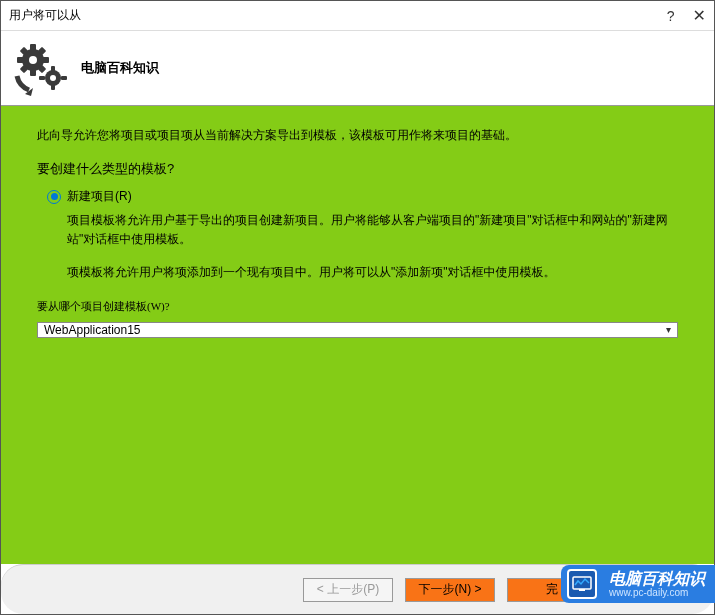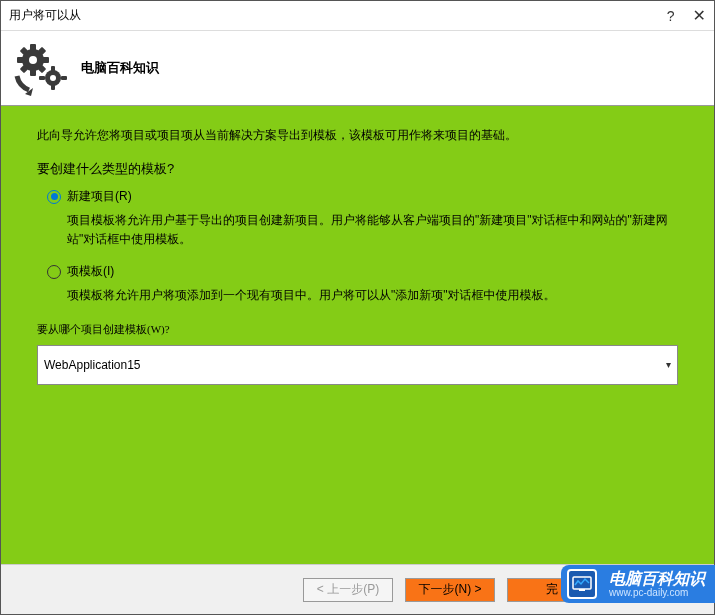--- a/index.html
+++ b/index.html
@@ -135,21 +135,21 @@
       line-height: 1.6;
     }
     .dropdown-label {
       font-size: 11px;
       color: #000;
       margin-bottom: 8px;
       font-family: Liberation Serif, serif;
     }
     .dropdown {
       width: 100%;
-      height: 40px;
+      height: 16px;
       border: 1px solid #888;
       background: #fff;
       display: flex;
       align-items: center;
       justify-content: space-between;
       padding: 0 6px;
       cursor: pointer;
     }
     .dropdown-value {
       font-size: 12px;
@@ -161,20 +161,21 @@
     }
     .button-bar {
       height: 50px;
       border-top: 1px solid #ccc;
       display: flex;
       align-items: center;
       justify-content: flex-end;
       padding: 0 15px;
       gap: 12px;
       background: #f0f0f0;
+      border-radius: 22px;
     }
     .btn {
       min-width: 90px;
       height: 24px;
       border: 1px solid #999;
       background: #f97316;
       font-size: 12px;
       display: flex;
       align-items: center;
       justify-content: center;
@@ -272,24 +273,20 @@
         <div class="radio-row">
           <div class="radio-circle selected">
             <div class="radio-dot"></div>
           </div>
           <span class="radio-label"><span>新建项目(R)</span></span>
         </div>
         <div class="radio-desc">项目模板将允许用户基于导出的项目创建新项目。用户将能够从客户端项目的"新建项目"对话框中和网站的"新建网站"对话框中使用模板。</div>
       </div>
 
       <div class="radio-item">
-        <div class="radio-row">
-          <div class="radio-circle"></div>
-          <span class="radio-label"><span>项模板(I)</span></span>
-        </div>
         <div class="radio-desc">项模板将允许用户将项添加到一个现有项目中。用户将可以从"添加新项"对话框中使用模板。</div>
       </div>
     </div>
 
     <div class="dropdown-label"><span>要从哪个项目创建模板(W)?</span></div>
     <div class="dropdown">
       <span class="dropdown-value">WebApplication15</span>
       <span class="dropdown-arrow">▾</span>
     </div>
   </div>

